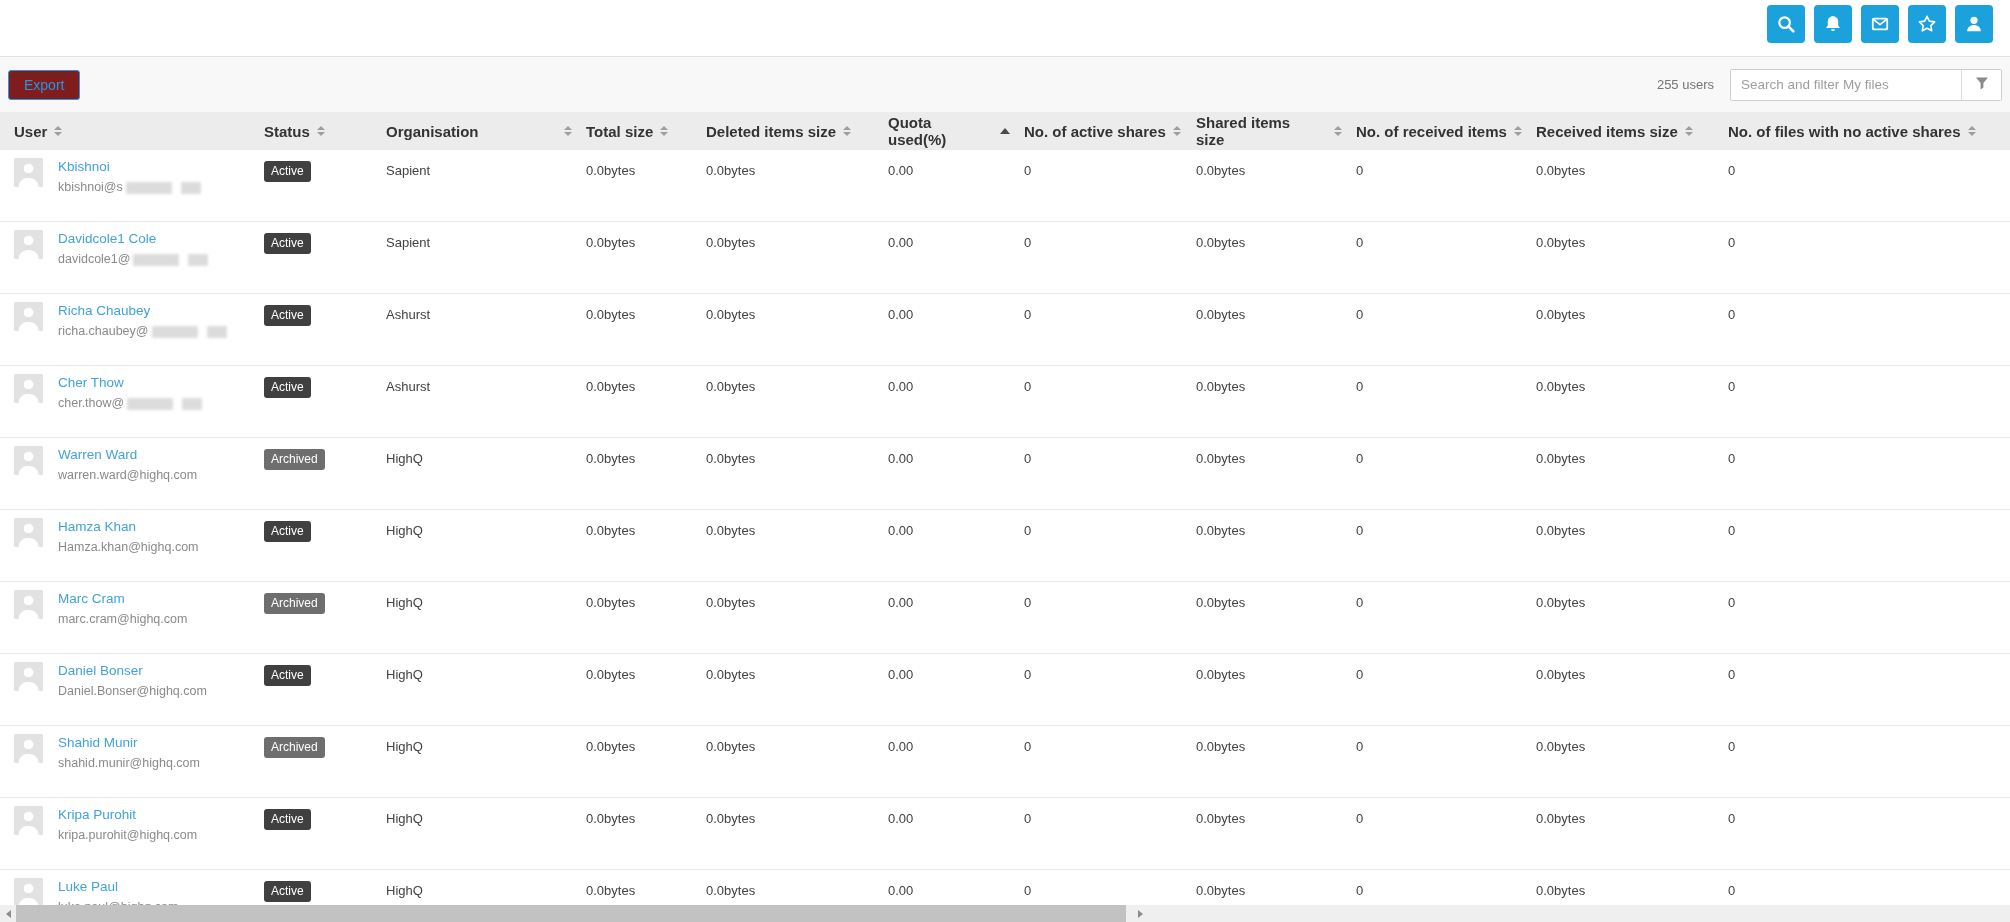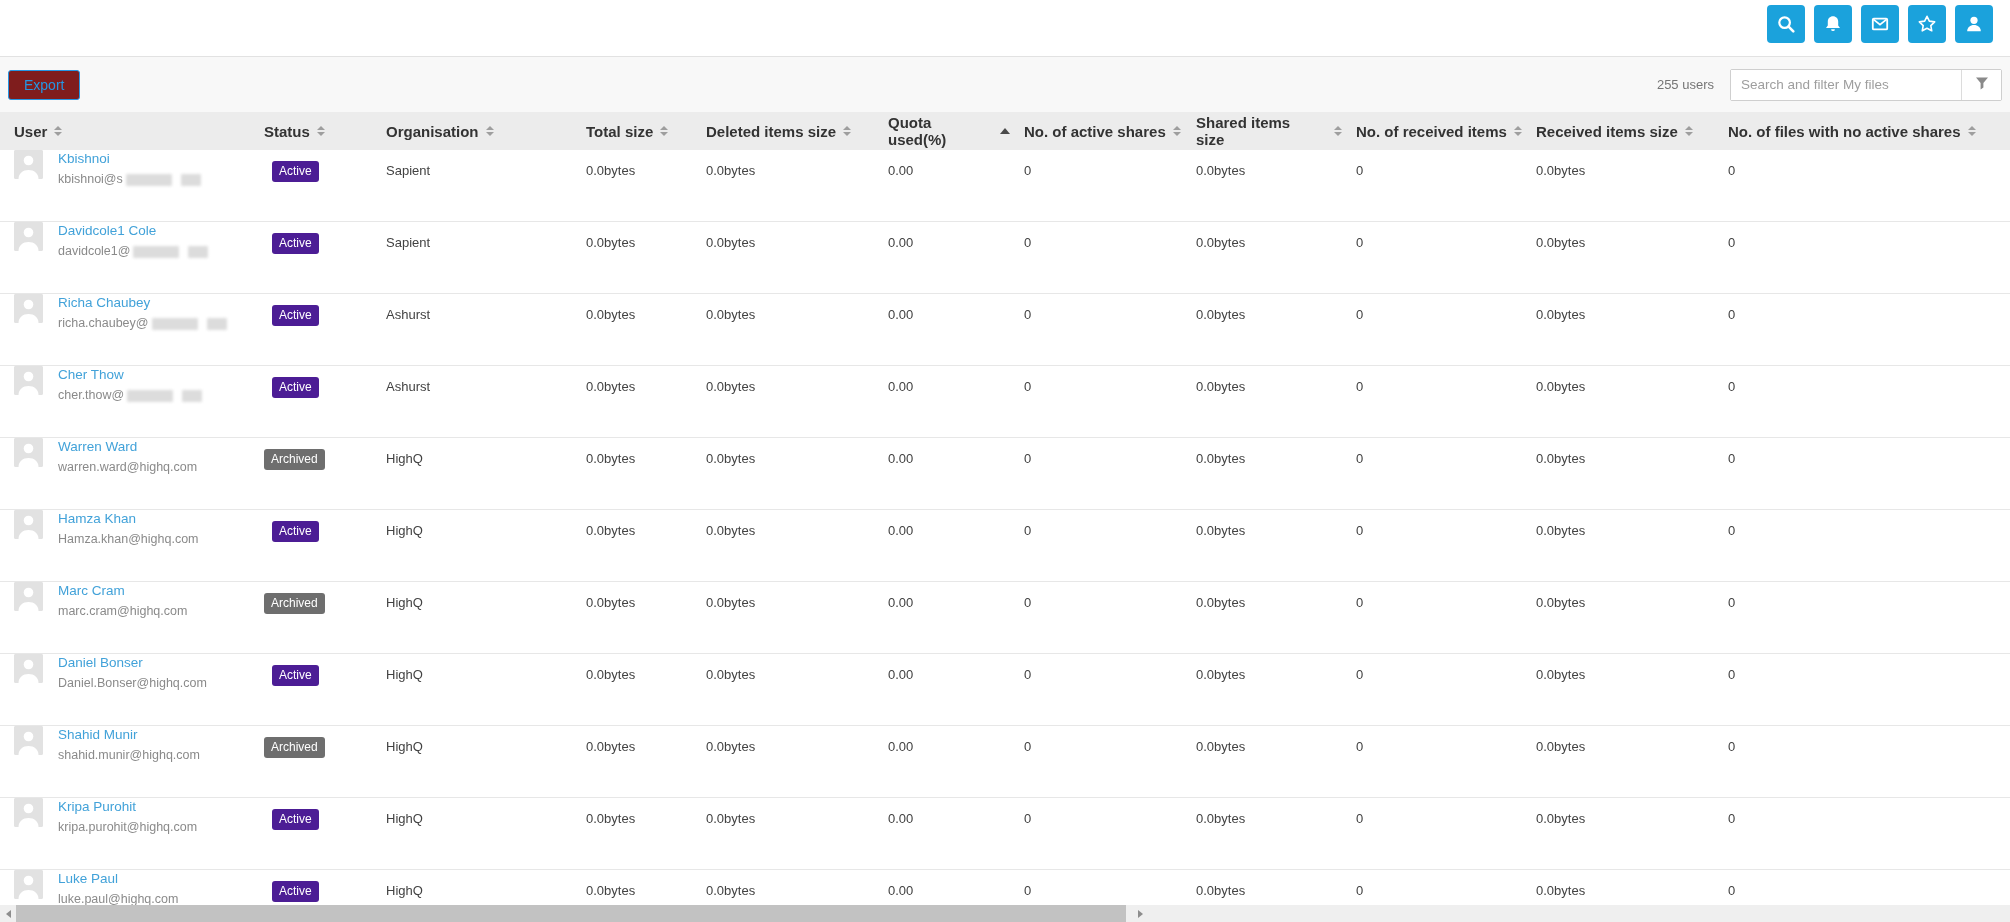--- a/index.html
+++ b/index.html
@@ -35,39 +35,39 @@
            font-size:15px; font-weight:bold; color:#333; }
   .th { display:flex; align-items:center; padding-left:14px; cursor:pointer; height:100%; }
   .sort { display:inline-flex; flex-direction:column; margin-left:7px; gap:2px; }
   .tri-up   { width:0; height:0; border-left:4px solid transparent; border-right:4px solid transparent;
               border-bottom:4px solid #9e9e9e; }
   .tri-down { width:0; height:0; border-left:4px solid transparent; border-right:4px solid transparent;
               border-top:4px solid #9e9e9e; }
   .sort-asc { width:0; height:0; border-left:5px solid transparent; border-right:5px solid transparent;
               border-bottom:6px solid #4a4a4a; margin-left:8px; }
 
-  .c0{width:250px;} .c1{width:122px;} .c2{width:200px;} .c3{width:120px;} .c4{width:182px;}
+  .c0{width:250px;} .c1{width:122px;} .c2{width:200px;justify-content:space-between;} .c3{width:120px;} .c4{width:182px;}
   .c5{width:136px;} .c6{width:172px;} .c7{width:160px;gap:36px;} .c8{width:180px;} .c9{width:192px;}
   .c10{width:296px;}
 
   .rows { background:#fff; }
   .row { display:flex; height:72px; border-bottom:1px solid #e7e7e7; background:#fff; }
   .cell { padding:13px 0 0 14px; font-size:13px; color:#424242; }
-  .user-cell { display:flex; padding-top:0; }
+  .user-cell { display:flex; padding-top:8px; }
   .avatar { width:29px; height:29px; border-radius:2px; background:#e2e2e2; overflow:hidden; flex:none; }
   .user-text { margin-left:15px; }
   .user-name { color:#42a2d9; font-size:13.5px; text-decoration:none; display:inline-block;
                margin-top:1px; cursor:pointer; }
   .user-email { color:#8a8a8a; font-size:12.5px; margin-top:6px; white-space:nowrap; }
   .redact { display:inline-block; height:12px; background:#dcdcdc; border-radius:1px;
             filter:blur(1.5px); vertical-align:middle; margin-left:3px; }
   .redact.r2 { margin-left:9px; }
   .status-cell { padding-top:11px; }
   .badge { display:inline-block; color:#fff; font-size:12px; padding:3px 7px 4px; border-radius:3px; }
-  .badge-active { background:#4c1d95;margin-left:8px; }
+  .badge-active { background:#404040; }
   .badge-archived { background:#6e6e6e; }
 
   
   .hscroll { position:absolute; left:0; bottom:0; width:2010px; height:17px; background:#efefef; }
   .hs-left { position:absolute; left:0; top:0; width:16px; height:17px; display:flex;
              align-items:center; justify-content:center; cursor:pointer; }
   .hs-left span { width:0; height:0; border-top:4px solid transparent; border-bottom:4px solid transparent;
                   border-right:5px solid #8d8d8d; }
   .hs-thumb { position:absolute; left:16px; top:0; width:1110px; height:17px; background:#c2c2c2; cursor:grab; }
   .hs-right { position:absolute; left:1132px; top:0; width:16px; height:17px; display:flex;

